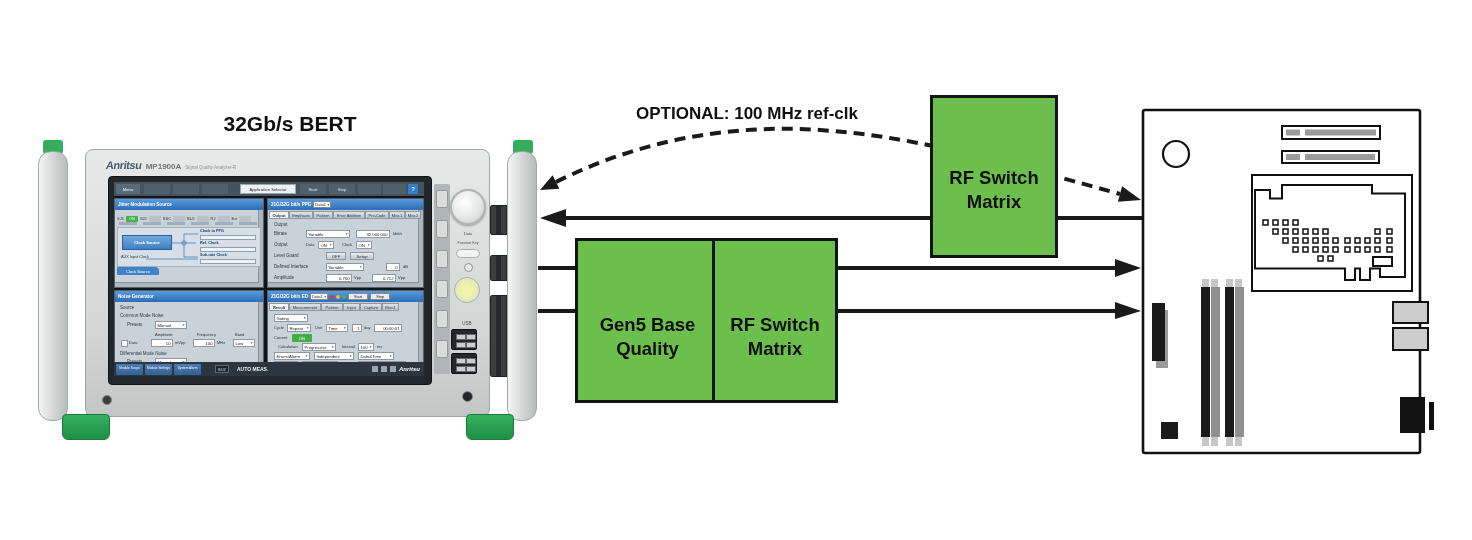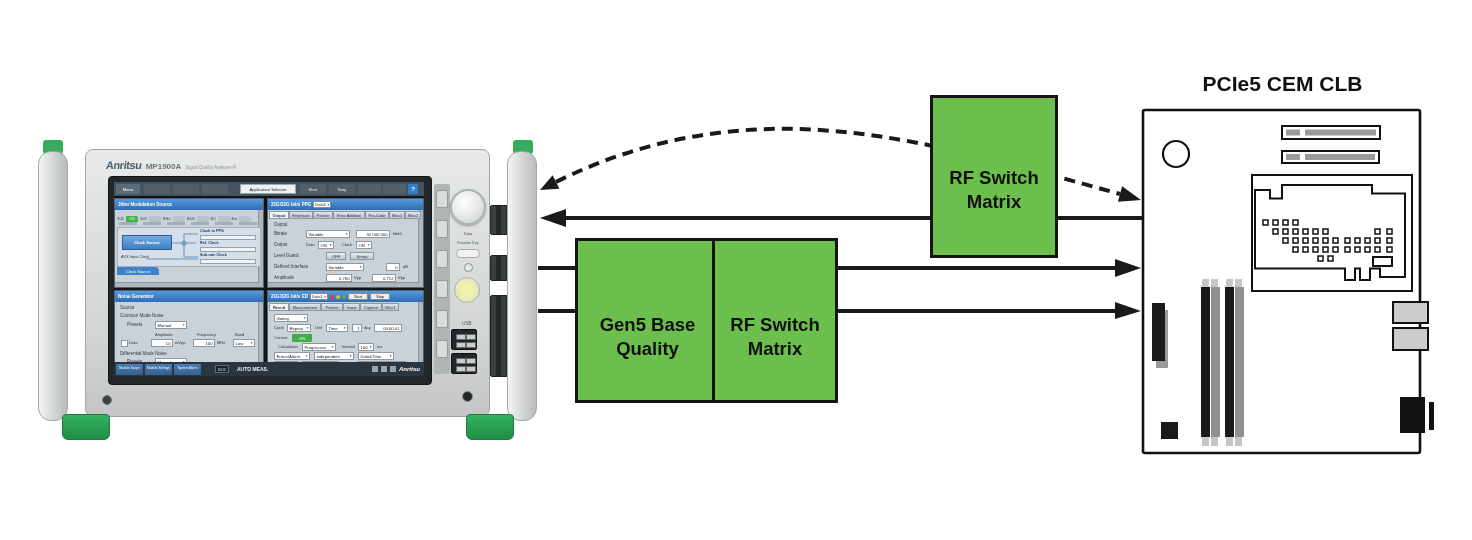--- a/index.html
+++ b/index.html
@@ -59,21 +59,22 @@
     <polygon points="1141,268 1115,259 1115,277" fill="#1a1a1a"></polygon>
 
     <path d="M538,311 H1118" stroke="#1a1a1a" stroke-width="4" fill="none"></path>
     <polygon points="1141,311 1115,302 1115,319" fill="#1a1a1a"></polygon>
 
     <path d="M556,182 C640,140 730,124 820,130 C910,136 990,158 1120,194" stroke="#1a1a1a" stroke-width="4" fill="none" stroke-dasharray="11 7"></path>
     <polygon points="540,190 552.6,175.3 559.4,188.7" fill="#1a1a1a"></polygon>
     <polygon points="1141,200 1117.9,201.7 1122.1,186.3" fill="#1a1a1a"></polygon>
   </svg>
 
-  <div class="dlabel" style="left:1180px;top:72px;width:205px;text-align:center;font-size:21px">PCIe5 CEM CLB</div>
+  <div class="dlabel" style="left:200px;top:112px;width:180px;text-align:center;font-size:21px">32Gb/s BERT</div>
+  <div class="dlabel" style="left:636px;top:104px;font-size:17px">OPTIONAL: 100 MHz ref-clk</div>
 
   <div class="gbox" style="left:575px;top:238px;width:145px;height:165px;padding-top:72px">
     <span>Gen5 Base</span>
     <span>Quality</span>
   </div>
   <div class="gbox" style="left:712px;top:238px;width:126px;height:165px;padding-top:72px">
     <span>RF Switch</span>
     <span>Matrix</span>
   </div>
   <div class="gbox" style="left:930px;top:95px;width:128px;height:163px;padding-top:68px">

